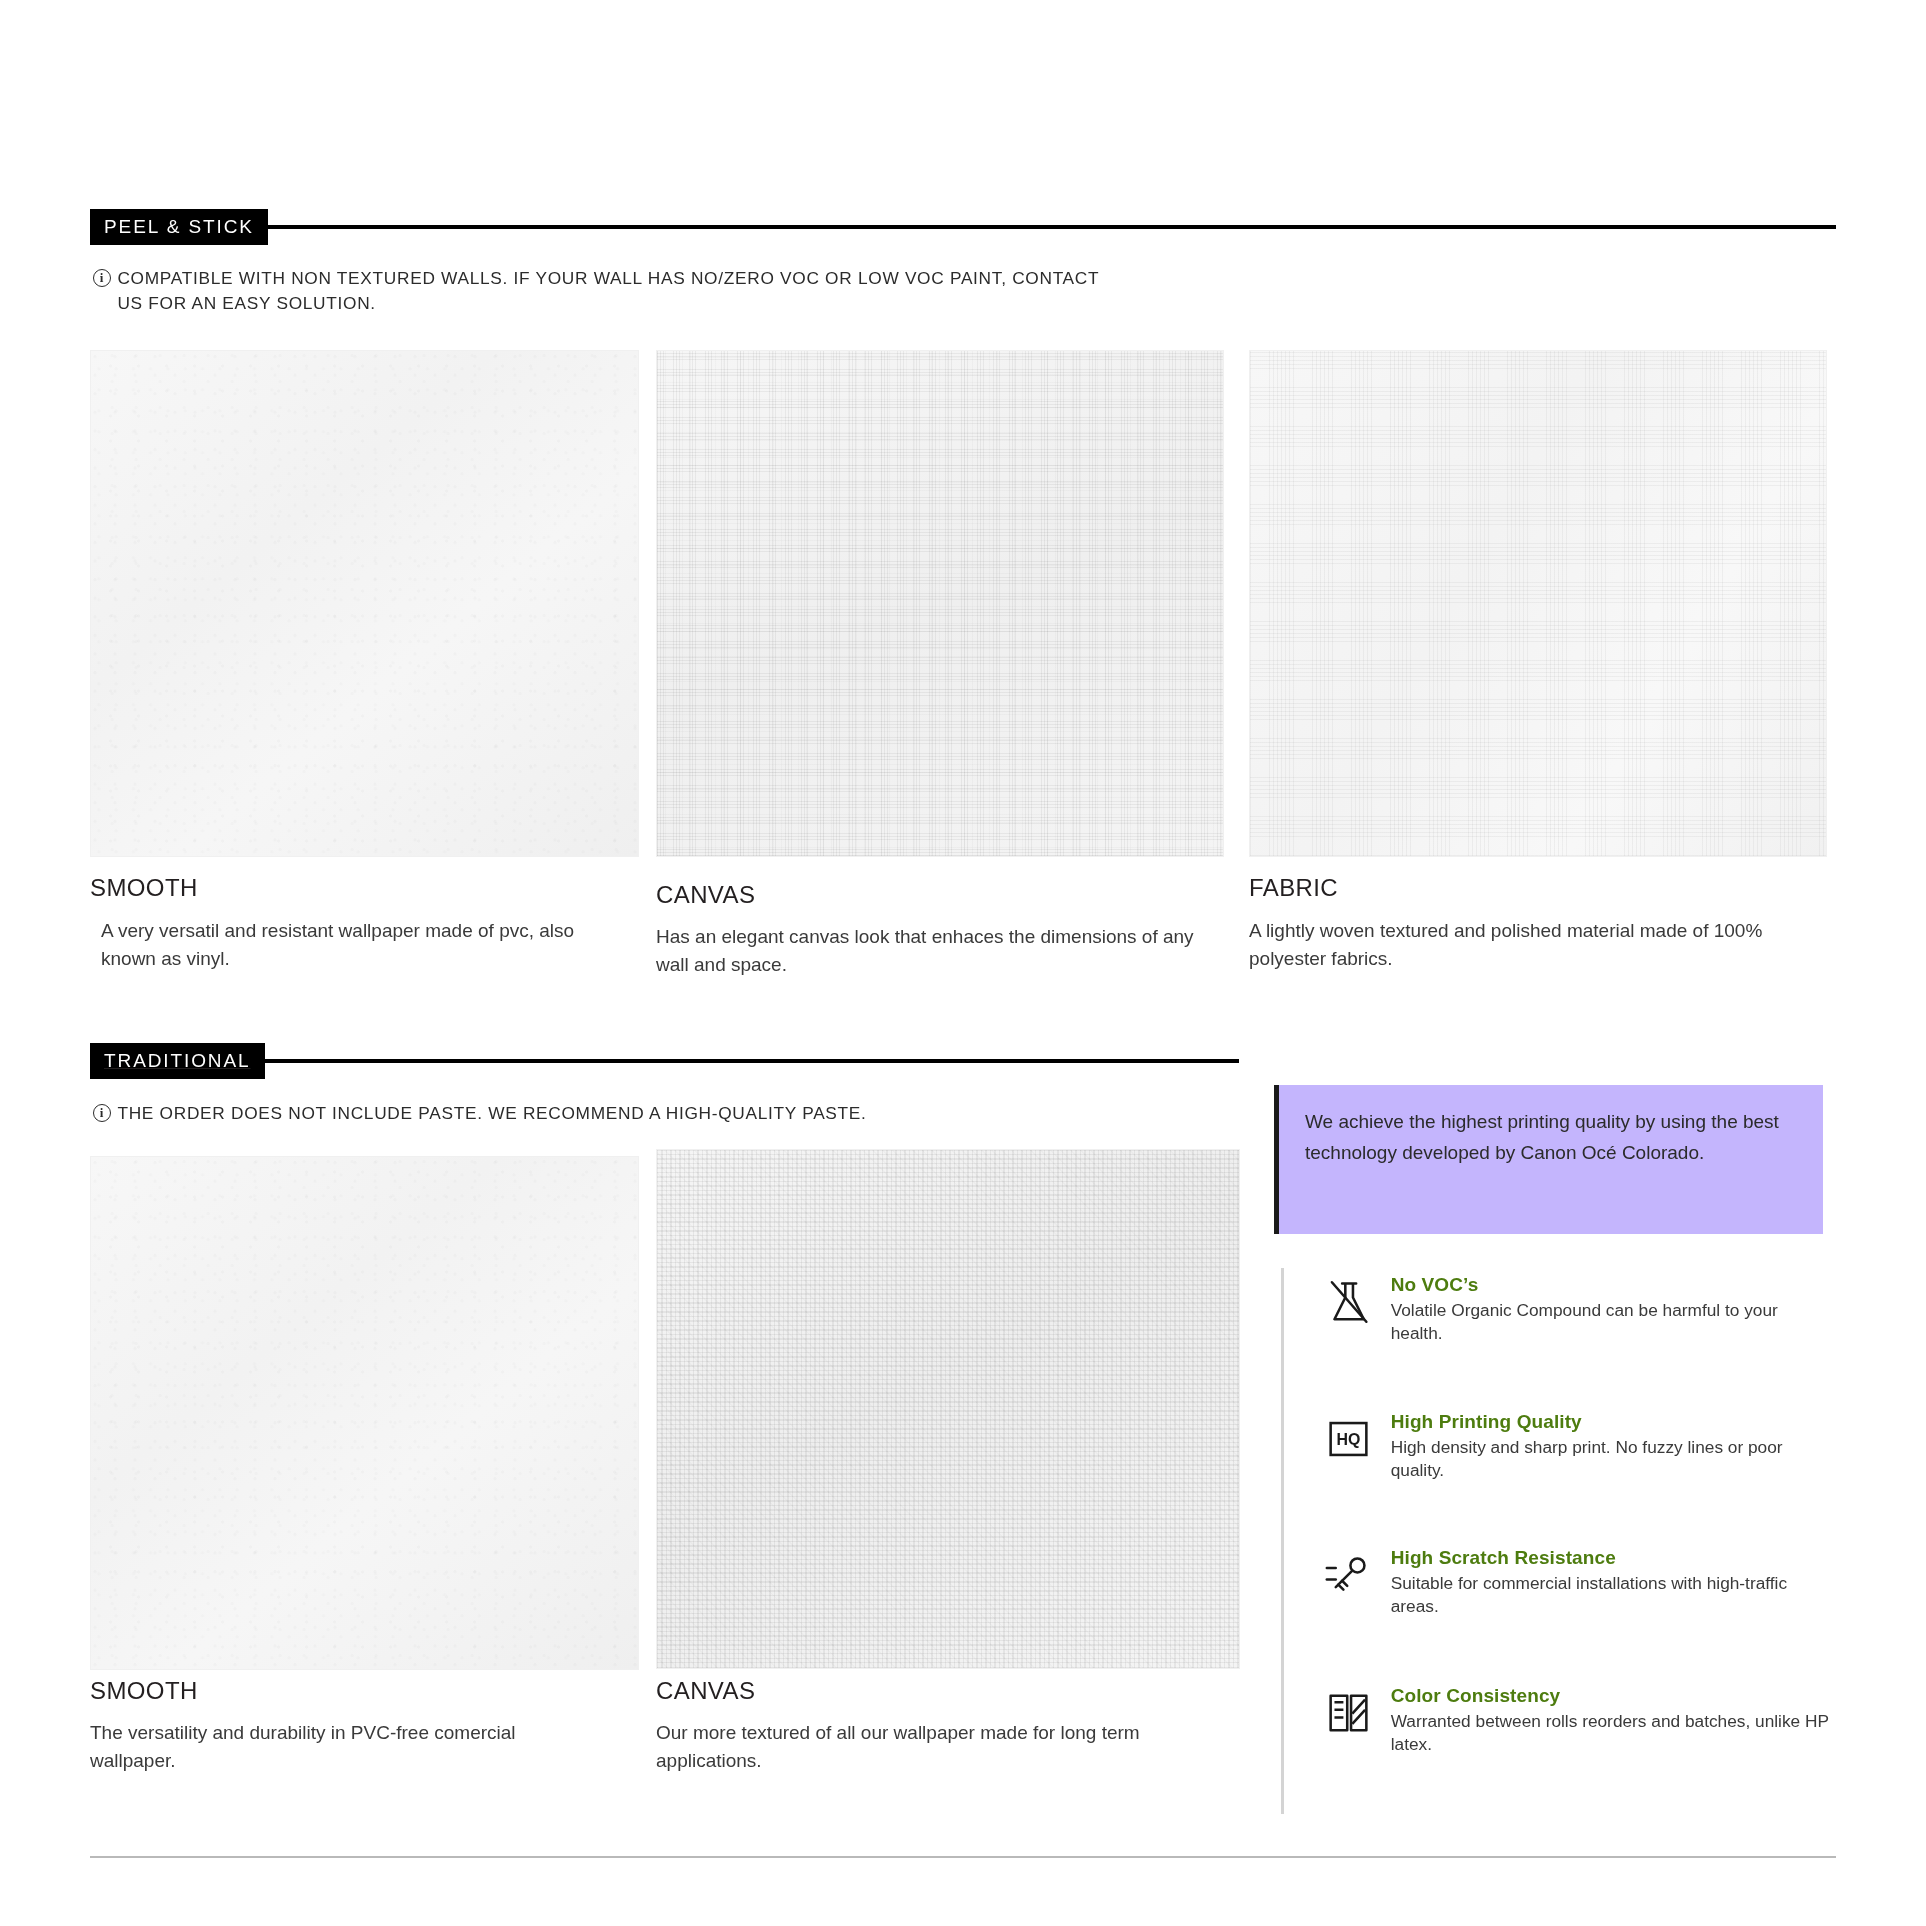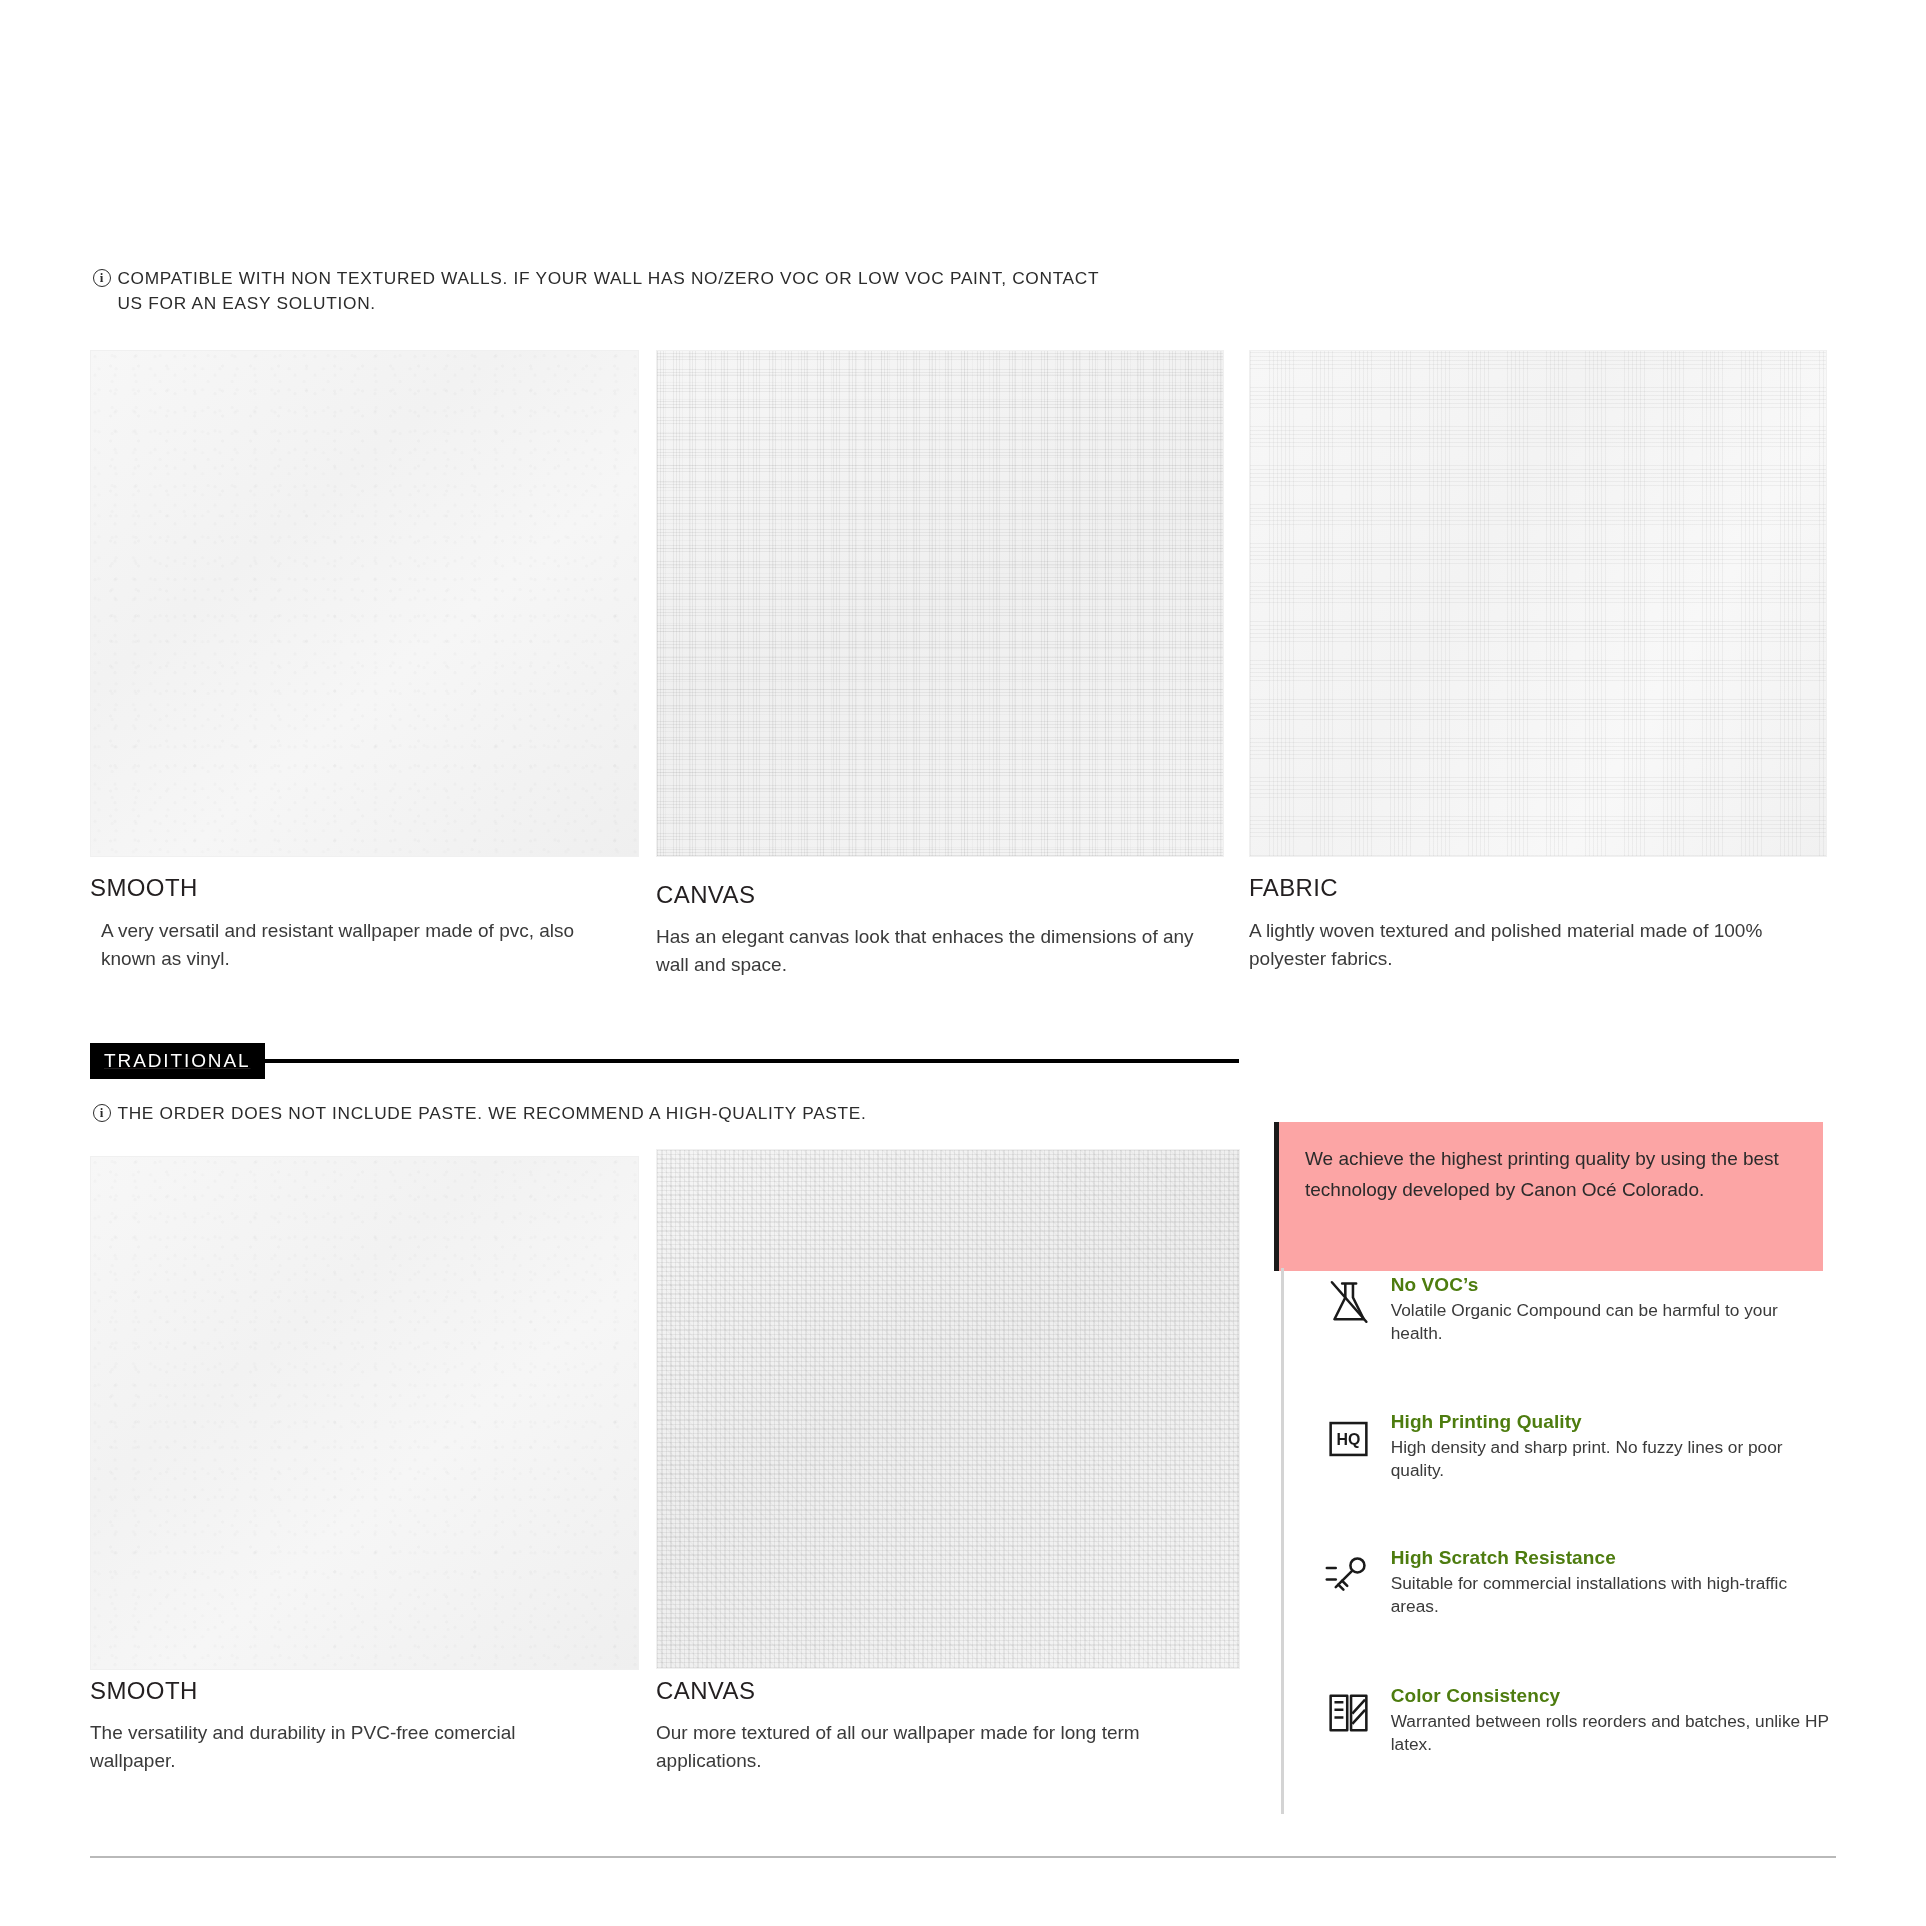--- a/index.html
+++ b/index.html
@@ -129,24 +129,24 @@
     font-size: 19px;
     line-height: 1.45;
     color: #3a3a3a;
     font-weight: 300;
   }
 
   
   .quote-box {
     position: absolute;
     left: 1274px;
-    top: 1122px;
+    top: 1085px;
     width: 549px;
     height: 149px;
-    background: #fca5a5;
+    background: #c4b5fd;
     border-left: 5.8px solid #1a1a1a;
     padding: 22px 19px 0 26px;
   }
   .quote-text {
     font-size: 19px;
     line-height: 1.62;
     color: #2b2b2b;
     font-weight: 300;
   }
 
@@ -194,20 +194,24 @@
     height: 1.9px;
     background: #b9b9b9;
   }
 </style>
 </head>
 <body>
 
 <div class="page">
 
 
+  <div class="section-head" style="top: 209px;">
+    <span class="section-tag">PEEL &amp; STICK</span>
+    <span class="section-rule"></span>
+  </div>
 
   <div class="note" style="left: 93px; top: 266px; width: 1027px;">
     <span class="info-icon">i</span>
     <span>COMPATIBLE WITH NON TEXTURED WALLS. IF YOUR WALL HAS NO/ZERO VOC OR LOW VOC PAINT, CONTACT US FOR AN EASY SOLUTION.</span>
   </div>
 
   <div class="swatch sw-smooth" style="left: 90px; top: 350px; width: 549px; height: 507px;"></div>
   <div class="swatch sw-canvas" style="left: 656px; top: 350px; width: 568px; height: 507px;"></div>
   <div class="swatch sw-fabric" style="left: 1249px; top: 350px; width: 578px; height: 507px;"></div>
 

